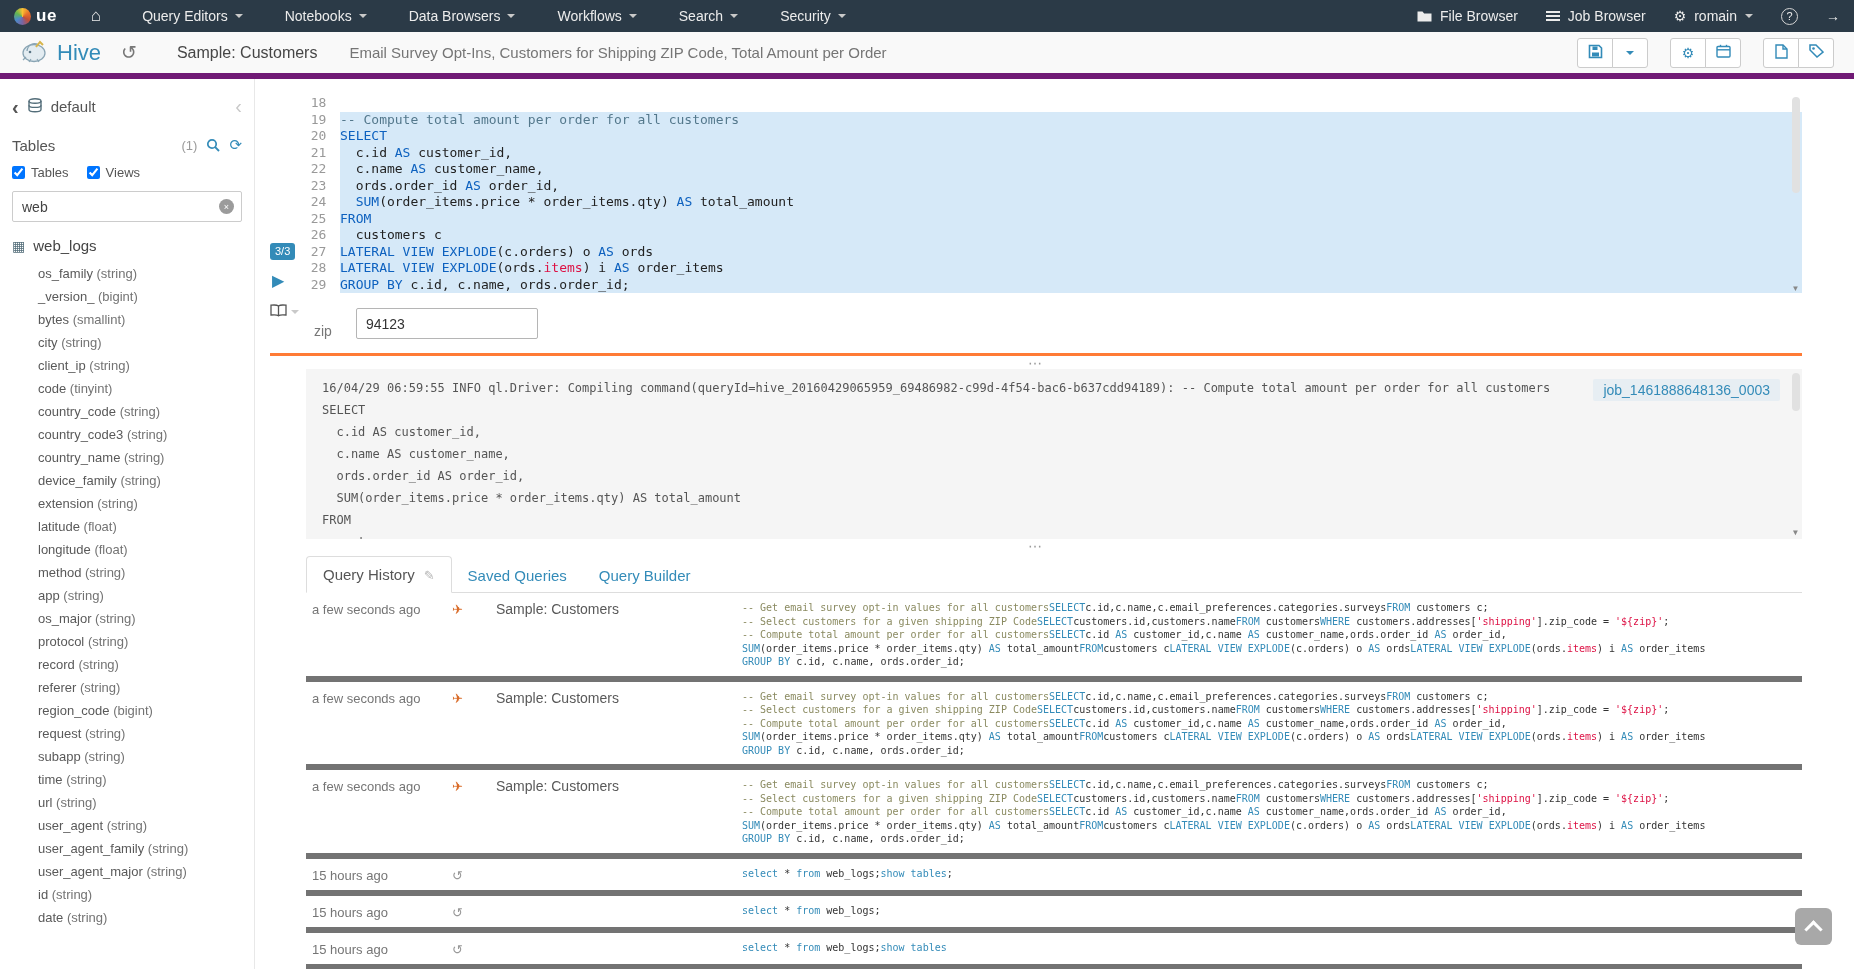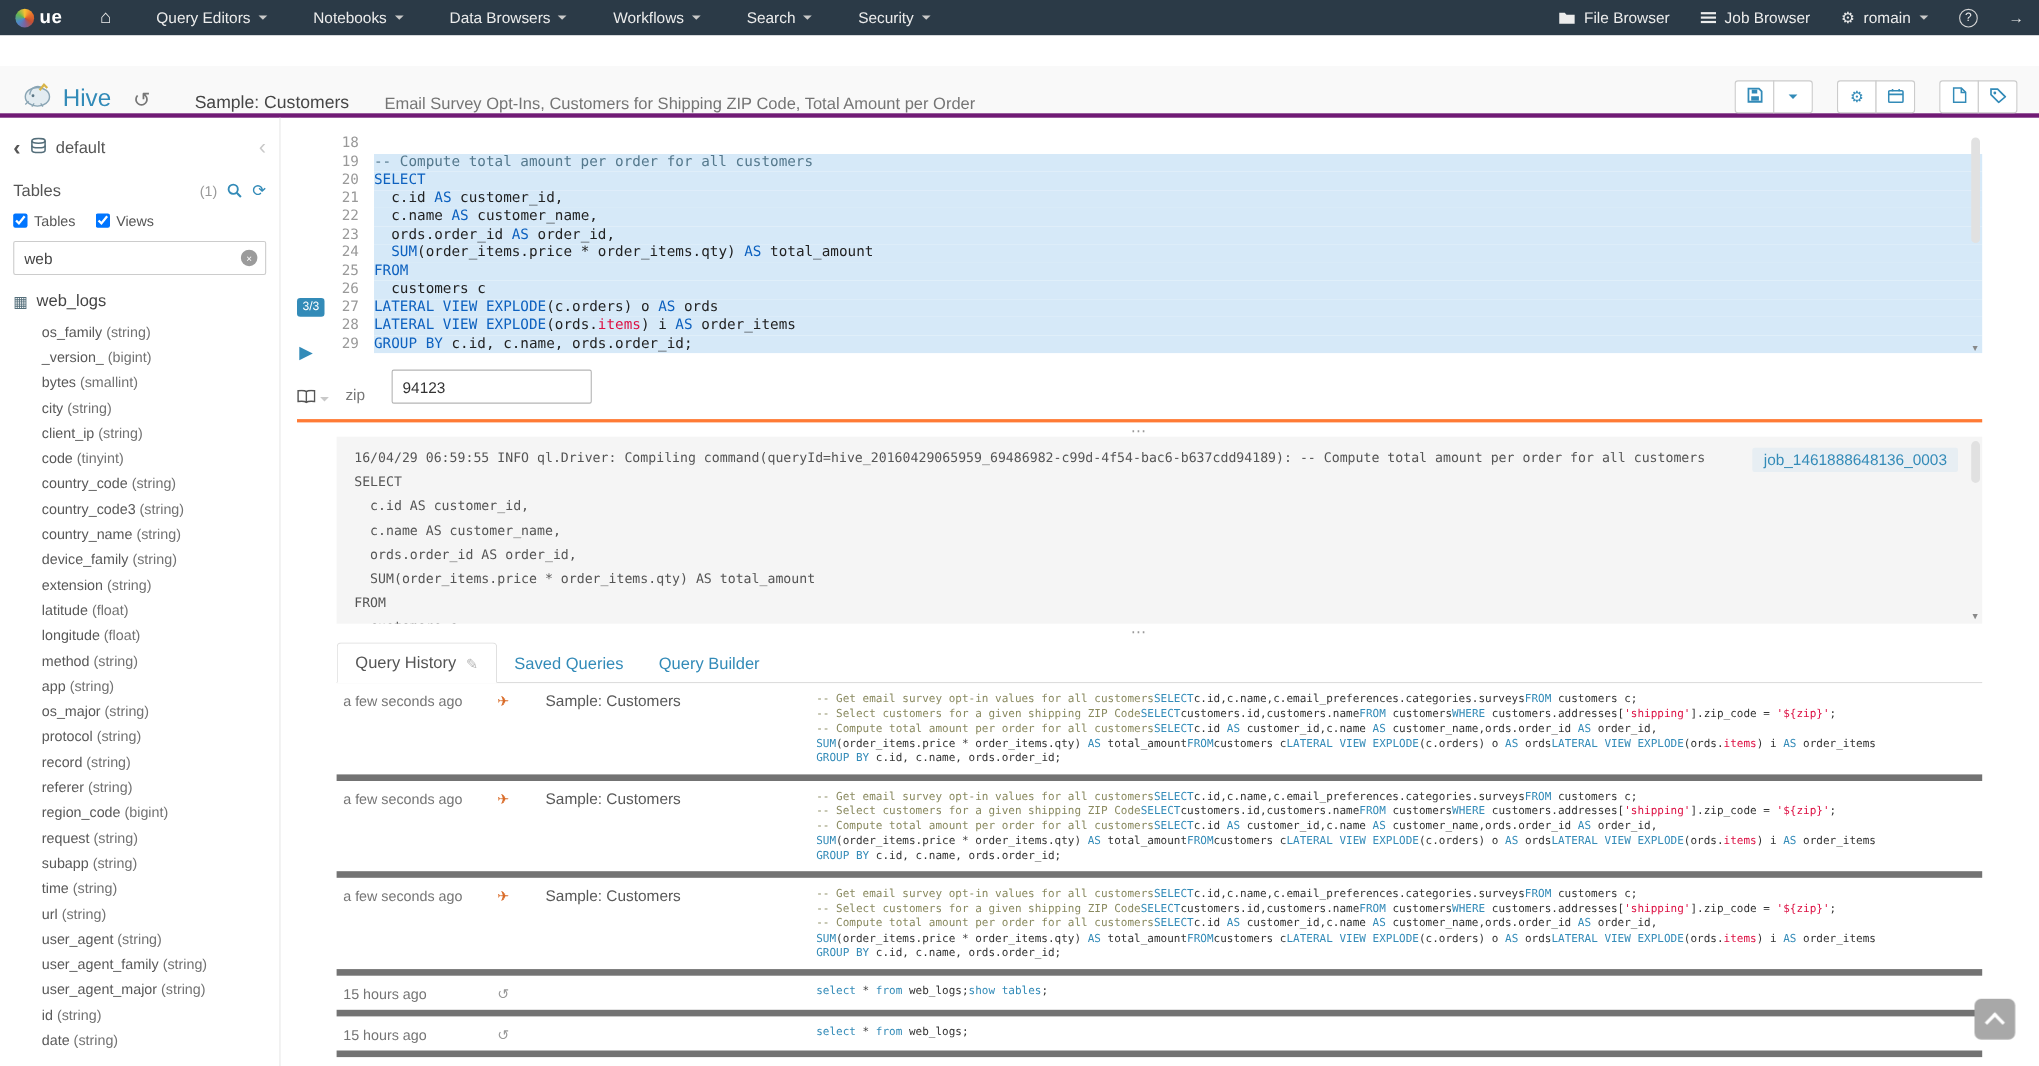--- a/index.html
+++ b/index.html
@@ -18,22 +18,22 @@
   .menu-item { display:flex; align-items:center; gap:7px; padding:0 21px; cursor:pointer; white-space:nowrap; }
   .caret { width:0; height:0; border-left:4px solid transparent; border-right:4px solid transparent;
     border-top:4px solid #c9c9c9; display:inline-block; }
   .spacer { flex:1; }
   .nav-right-item { display:flex; align-items:center; gap:8px; padding:0 14px; cursor:pointer; white-space:nowrap; }
   .help-badge { width:17px; height:17px; border:1.5px solid #d5d5d5; border-radius:50%;
     font-size:11px; display:flex; align-items:center; justify-content:center; }
   .nav-svg { display:flex; align-items:center; }
 
   
-  .appbar { height:47px; background:#f9f9f9; border-bottom:4px solid #701a75;
-    display:flex; align-items:flex-end; padding:0 20px;margin-top:28px; }
+  .appbar { height:47px; background:#f9f9f9; border-bottom:6px solid #701a75;
+    display:flex; align-items:center; padding:0 20px; }
   .hive-brand { display:flex; align-items:center; gap:9px; cursor:pointer; }
   .hive-name { color:#338bb8; font-size:22px; }
   .history-btn { margin-left:20px; color:#777; font-size:19px; cursor:pointer; }
   .query-name { margin-left:40px; font-size:16px; color:#464646; }
   .query-desc { margin-left:32px; font-size:15px; color:#757575; }
   .appbar-toolbar { margin-left:auto; display:flex; gap:22px; }
   .btn-group { display:flex; }
   .tb-btn { min-width:36px; height:30px; background:#fff; border:1px solid #ccc;
     display:flex; align-items:center; justify-content:center; color:#338bb8;
     font-size:14px; cursor:pointer; padding:0 8px; }
@@ -67,21 +67,21 @@
   .grid-icon { color:#546e7a; font-size:14px; }
   .columns { padding-top:3px; }
   .col-item { padding:0 10px 0 38px; font-size:13px; color:#595959; height:23px;
     line-height:23px; white-space:nowrap; cursor:pointer; }
   .col-type { color:#737373; }
 
   
   .content { flex:1; padding:16px 52px 0 15px; position:relative; overflow:hidden; }
   .editor-zone { position:relative; padding-left:36px; }
   .exec-col { position:absolute; left:0; top:148px; width:34px; display:flex;
-    flex-direction:column; gap:22px; align-items:flex-start; }
+    flex-direction:column; gap:11px; align-items:flex-start; }
   .stmt-badge { background:#338bb8; color:#fff; font-size:11px; padding:2px 5px;
     border-radius:3px; line-height:13px; }
   .play-btn { background:none; border:none; color:#338bb8; font-size:16px; cursor:pointer; padding:0 2px; }
   .book-btn { display:flex; align-items:center; gap:4px; cursor:pointer; margin-top:2px; }
 
   .editor { position:relative; font-family:"DejaVu Sans Mono", monospace; font-size:13px; }
   .ed-line { display:flex; height:16.5px; line-height:16.5px; }
   .ed-gutter { width:34px; flex:none; text-align:center; padding-right:9px; color:#999; background:#fff; }
   .ed-code { flex:1; white-space:pre; color:#222; }
   .ed-line.sel .ed-code { background:#d6e9f8; }

